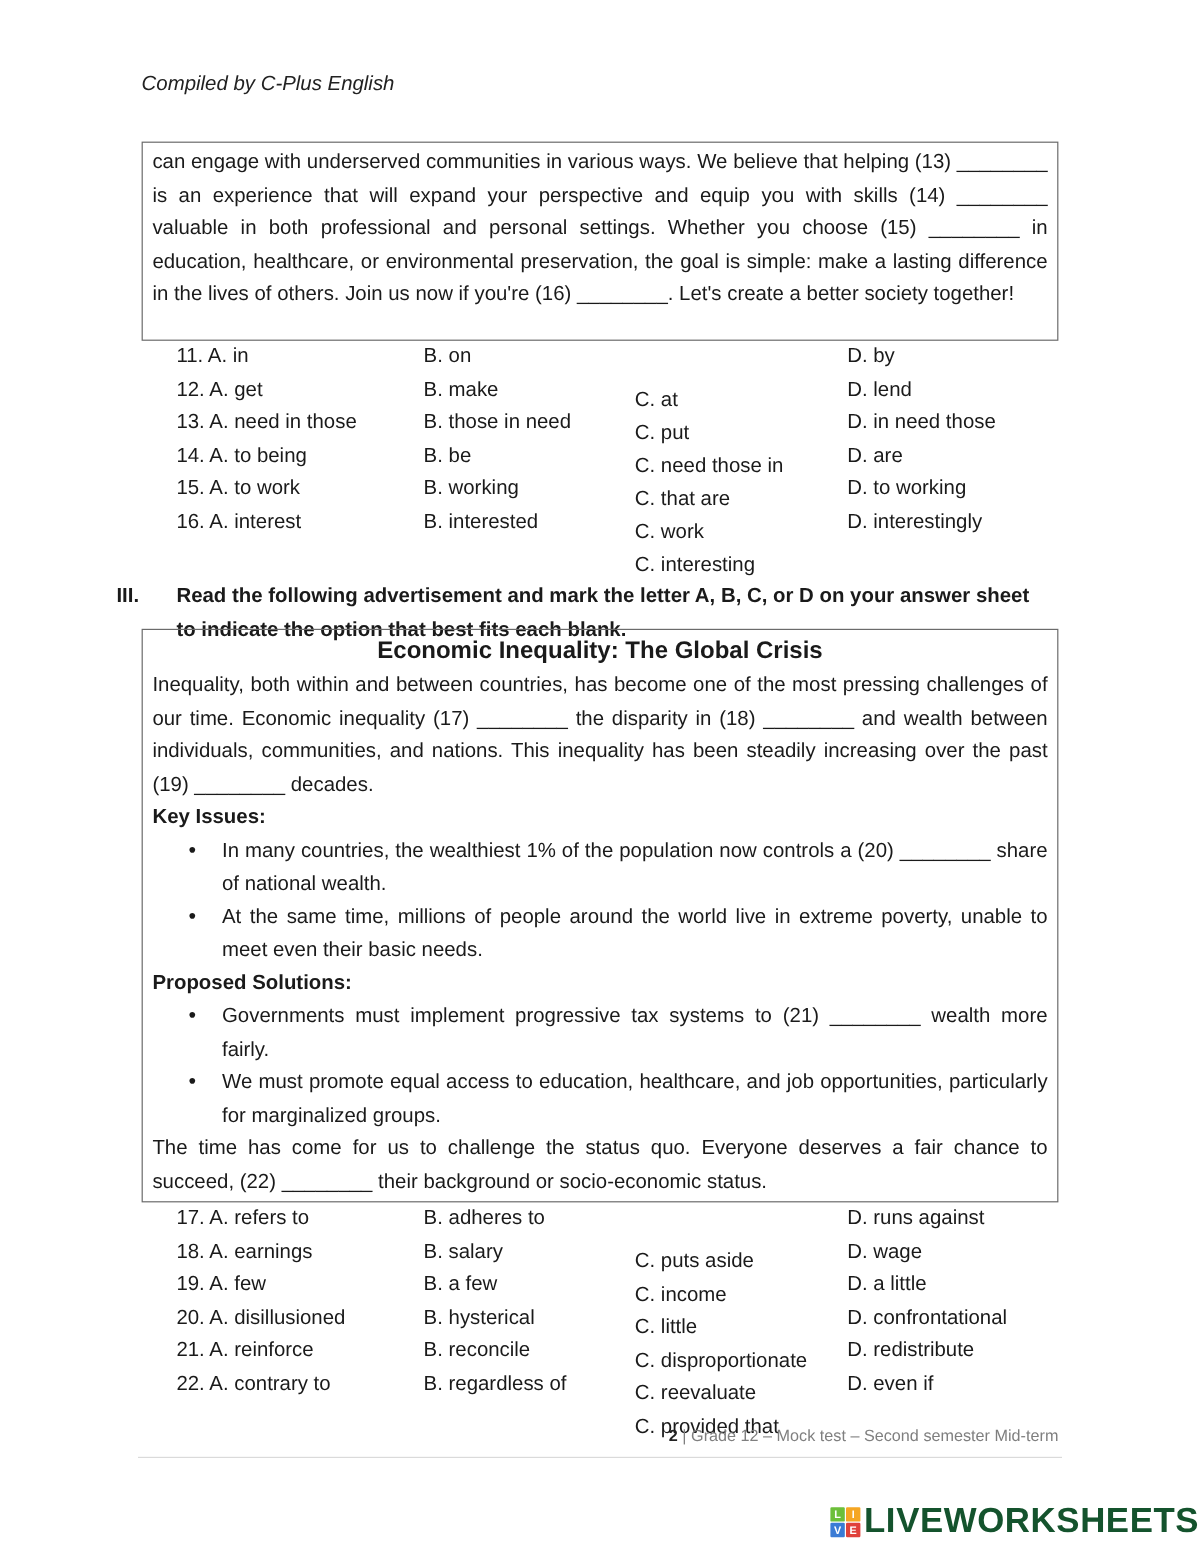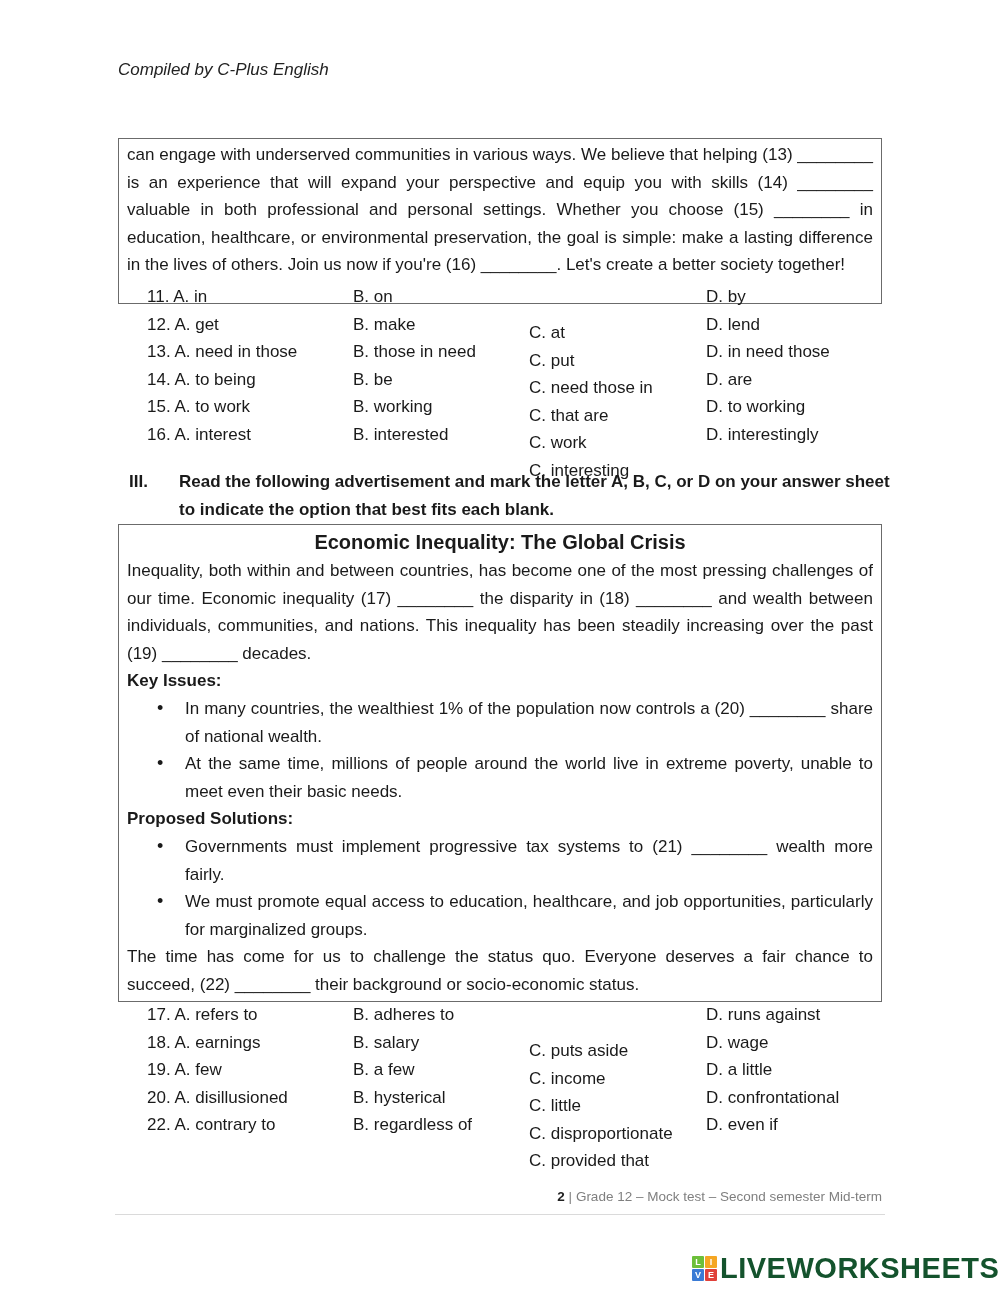--- a/index.html
+++ b/index.html
@@ -2,35 +2,35 @@
 <html><head>
 <meta charset="utf-8">
 <style>
   html, body { margin:0; padding:0; background:#ffffff; }
   body { width:1000px; height:1294px; position:relative; overflow:hidden;
          font-family:"Liberation Sans", sans-serif; color:#1a1a1a; }
   .page { position:absolute; left:0; top:0; width:1000px; height:1107px; }
   .header { position:absolute; left:118px; top:60px; font-style:italic; font-size:17px; color:#222; }
   .box { position:absolute; left:118px; width:746px; border:1px solid #6b6b6b;
          padding:2px 8px 0 8px; font-size:17px; line-height:27.6px; text-align:justify; }
-  .box1 { top:118px; height:162px;margin-top:20px; }
+  .box1 { top:118px; height:162px; }
   .box2 { top:524px; height:474px; }
   .box p { margin:0; }
   .title { text-align:center; font-weight:bold; font-size:20px; line-height:30px; }
   .bold { font-weight:bold; }
   ul { margin:0; padding:0 0 0 58px; list-style:none; }
   ul li { position:relative; }
   ul li::before { content:"\2022"; position:absolute; left:-28px; top:0; font-size:18px; }
   .options { position:absolute; left:147px; font-size:17px; }
   .opt-row { display:flex; height:27.6px; line-height:27.6px; }
   .opt-row span { display:block; }
   .c1 { width:206px; } .c2 { width:176px; } .c3 { width:177px;margin-top:36px; } .c4 { width:180px; }
   .opts1 { top:283px; }
   .opts2 { top:1001px; }
-  .instr { position:absolute; left:97px; top:468px; font-weight:bold; font-size:17px; line-height:27.6px; width:780px;margin-left:32px; }
+  .instr { position:absolute; left:97px; top:483px; font-weight:bold; font-size:17px; line-height:27.6px; width:780px; }
   .instr .num { position:absolute; left:0; top:0; }
   .instr .txt { margin-left:50px; display:block; }
   .footer-line { position:absolute; left:115px; top:1214px; width:770px; border-top:1px solid #dadada; }
   .footer { position:absolute; right:118px; top:1189px; font-size:13.5px; color:#7f7f7f; }
   .footer .pg { color:#222; font-weight:bold; }
   .logo { position:absolute; left:692px; top:1254px; display:flex; align-items:center; }
   .tiles { display:grid; grid-template-columns:12px 12px; grid-template-rows:12px 12px; gap:1px; margin-right:3px; }
   .tile { font-size:9px; font-weight:bold; color:#fff; text-align:center; line-height:12px; border-radius:1px; }
   .logo-text { font-weight:bold; font-size:29px; color:#14532d; letter-spacing:0.5px; line-height:29px; }
 </style>
@@ -124,20 +124,26 @@
       <span class="c3">C. little</span>
       <span class="c4">D. a little</span>
     </div>
     <div class="opt-row">
       <span class="c1">20. A. disillusioned</span>
       <span class="c2">B. hysterical</span>
       <span class="c3">C. disproportionate</span>
       <span class="c4">D. confrontational</span>
     </div>
     <div class="opt-row">
+      <span class="c1">21. A. reinforce</span>
+      <span class="c2">B. reconcile</span>
+      <span class="c3">C. reevaluate</span>
+      <span class="c4">D. redistribute</span>
+    </div>
+    <div class="opt-row">
       <span class="c1">22. A. contrary to</span>
       <span class="c2">B. regardless of</span>
       <span class="c3">C. provided that</span>
       <span class="c4">D. even if</span>
     </div>
   </div>
 
   <div class="footer-line"></div>
   <div class="footer">
     <span class="pg">2</span><span> | </span><span>Grade 12 – Mock test – Second semester Mid-term</span>

